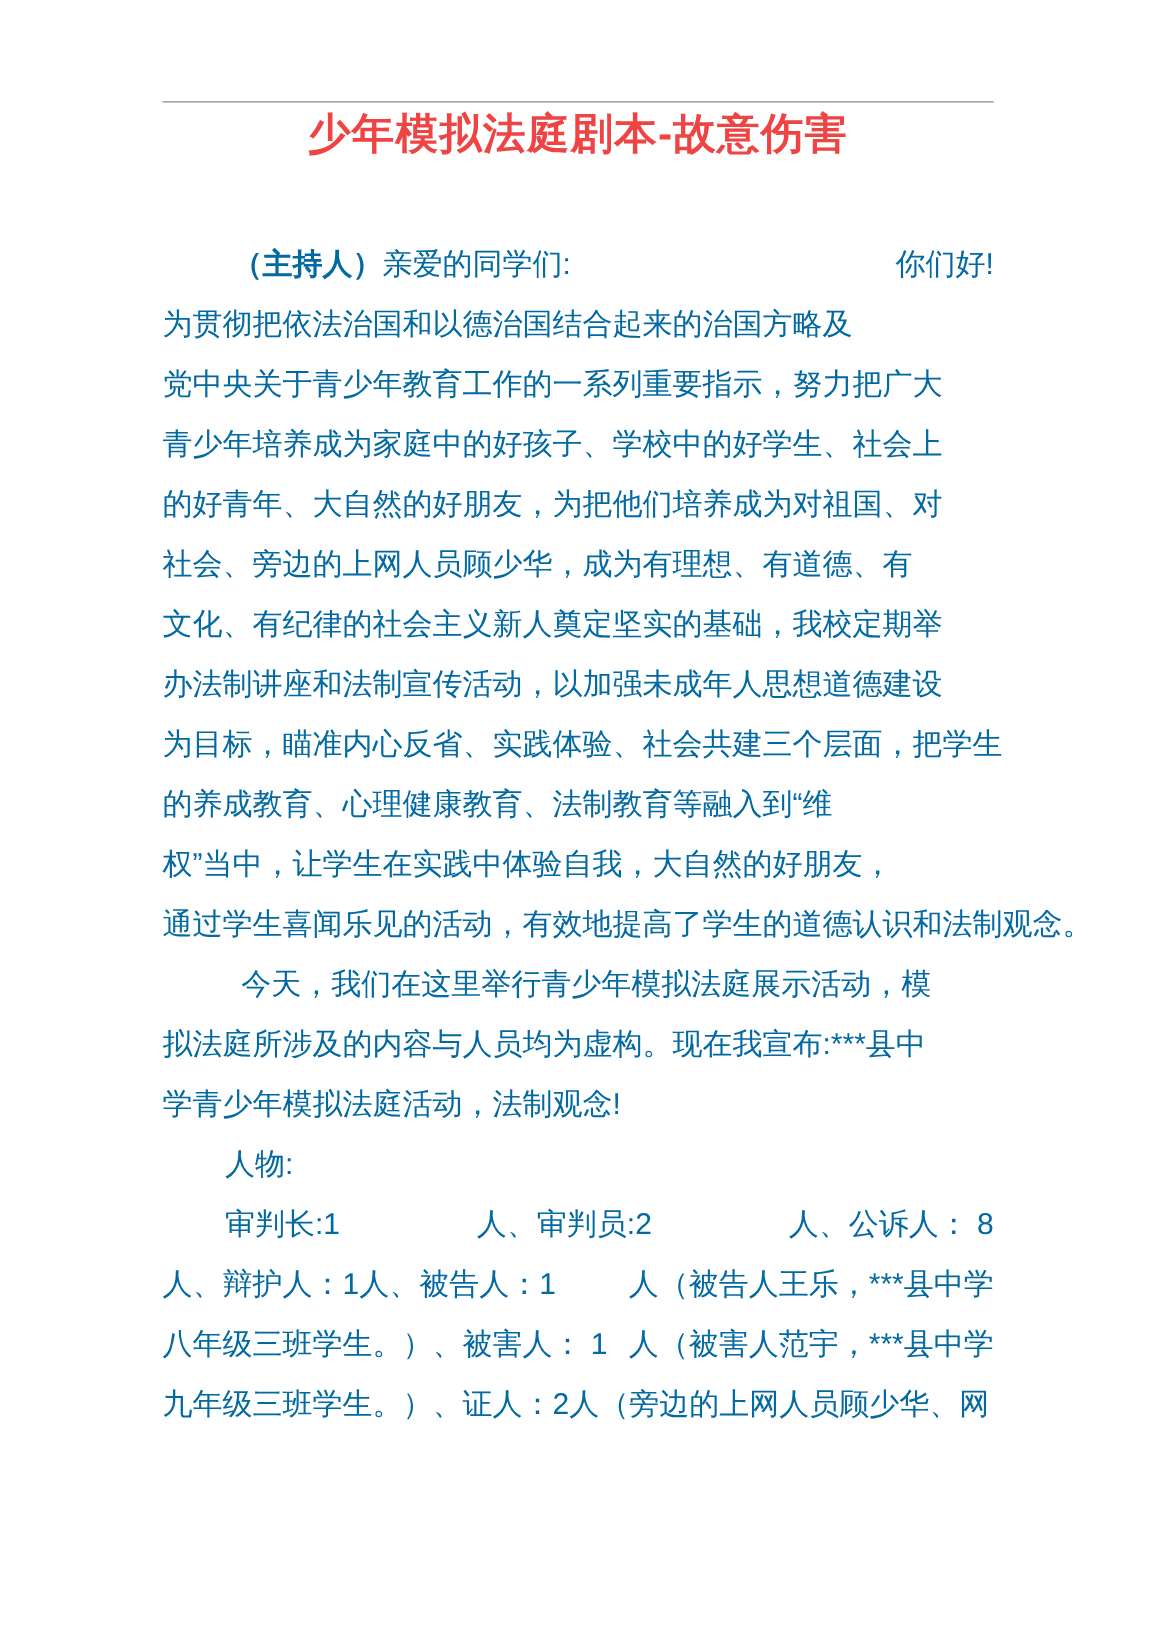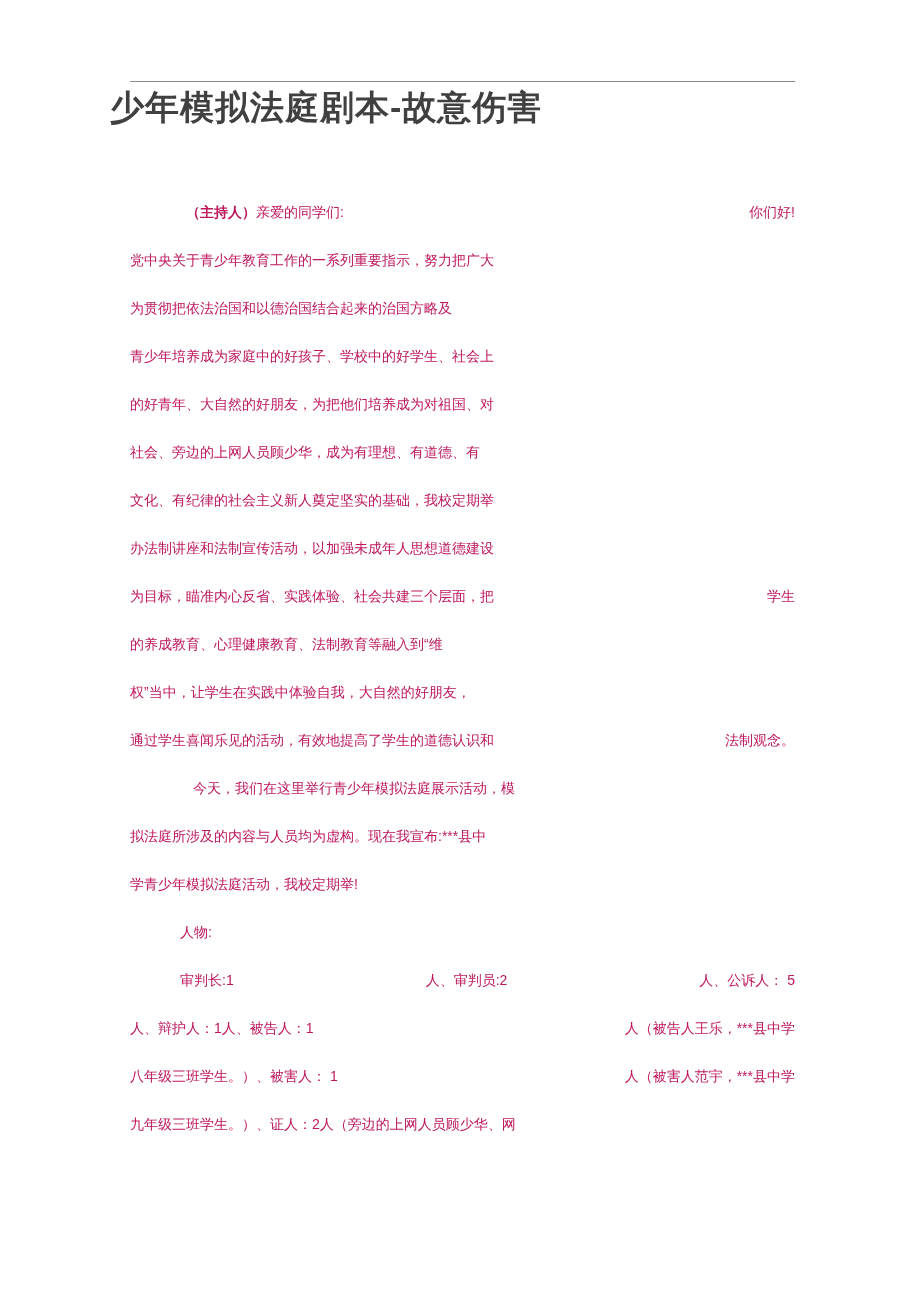--- a/index.html
+++ b/index.html
@@ -23,34 +23,34 @@
     width: 665px;
     height: 0;
     border-top: 1px solid #8f8a8f;
   }
   .doc-title {
     position: absolute;
     left: 110px;
     top: 84px;
     width: 705px;
     margin: 0;
-    text-align: left;
+    text-align: center;
     font-size: 34px;
     line-height: 46px;
     font-weight: bold;
     letter-spacing: 1px;
-    color: #404040;
+    color: #ef4444;
   }
   .doc-body {
     position: absolute;
     left: 130px;
     top: 188px;
     width: 665px;
-    font-size: 14px;
-    color: #be185d;
+    font-size: 24px;
+    color: #0369a1;
   }
   .line {
     height: 48px;
     line-height: 48px;
     white-space: pre;
     text-align: left;
   }
   .flex2 {
     display: flex;
     justify-content: space-between;
@@ -74,22 +74,22 @@
 
   <h1 class="doc-title">少年模拟法庭剧本-故意伤害</h1>
 
   <div class="doc-body">
 
     <div class="line flex2 i56">
       <span><span class="speaker">（主持人）</span><span>亲爱的同学们:</span></span>
       <span>你们好!</span>
     </div>
 
+    <div class="line">为贯彻把依法治国和以德治国结合起来的治国方略及</div>
     <div class="line">党中央关于青少年教育工作的一系列重要指示，努力把广大</div>
-    <div class="line">为贯彻把依法治国和以德治国结合起来的治国方略及</div>
     <div class="line">青少年培养成为家庭中的好孩子、学校中的好学生、社会上</div>
     <div class="line">的好青年、大自然的好朋友，为把他们培养成为对祖国、对</div>
     <div class="line">社会、旁边的上网人员顾少华，成为有理想、有道德、有</div>
     <div class="line">文化、有纪律的社会主义新人奠定坚实的基础，我校定期举</div>
     <div class="line">办法制讲座和法制宣传活动，以加强未成年人思想道德建设</div>
 
     <div class="line flex2">
       <span>为目标，瞄准内心反省、实践体验、社会共建三个层面，把</span>
       <span>学生</span>
     </div>
@@ -97,27 +97,27 @@
     <div class="line">的养成教育、心理健康教育、法制教育等融入到“维</div>
     <div class="line">权”当中，让学生在实践中体验自我，大自然的好朋友，</div>
 
     <div class="line flex2">
       <span>通过学生喜闻乐见的活动，有效地提高了学生的道德认识和</span>
       <span>法制观念。</span>
     </div>
 
     <div class="line i63">今天，我们在这里举行青少年模拟法庭展示活动，模</div>
     <div class="line">拟法庭所涉及的内容与人员均为虚构。现在我宣布:***县中</div>
-    <div class="line">学青少年模拟法庭活动，我校定期举!</div>
+    <div class="line">学青少年模拟法庭活动，法制观念!</div>
     <div class="line i50">人物:</div>
 
     <div class="line flex4 i50">
       <span>审判长:1</span>
       <span>人、审判员:2</span>
-      <span>人、公诉人： 5</span>
+      <span>人、公诉人： 8</span>
     </div>
 
     <div class="line flex2">
       <span>人、辩护人：1人、被告人：1</span>
       <span>人（被告人王乐，***县中学</span>
     </div>
 
     <div class="line flex2">
       <span>八年级三班学生。）、被害人： 1</span>
       <span>人（被害人范宇，***县中学</span>

